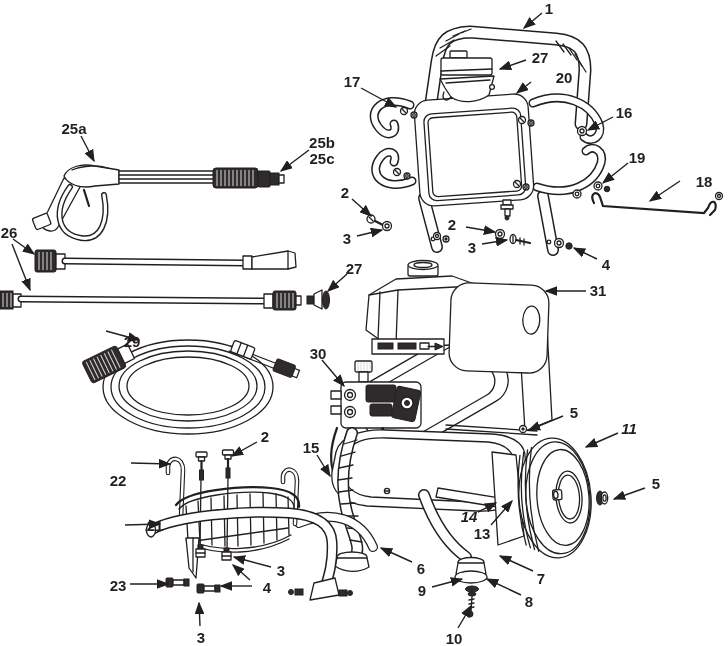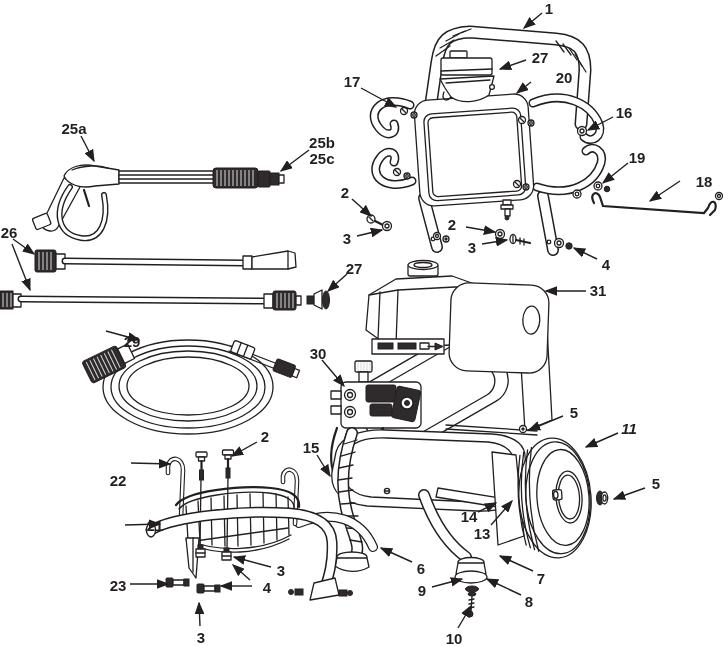--- a/index.html
+++ b/index.html
@@ -493,21 +493,21 @@
       <div class="callout" style="left: 118px; top: 480px;">22</div>
       <div class="callout" style="left: 265px; top: 436px;">2</div>
       <div class="callout" style="left: 113px; top: 525px; margin-left: 42px;">21</div>
       <div class="callout" style="left: 118px; top: 585px;">23</div>
       <div class="callout" style="left: 281px; top: 570px;">3</div>
       <div class="callout" style="left: 267px; top: 587px;">4</div>
       <div class="callout" style="left: 201px; top: 637px;">3</div>
       <div class="callout" style="left: 574px; top: 412px;">5</div>
       <div class="callout" style="left: 629px; top: 428px; font-style: italic;">11</div>
       <div class="callout" style="left: 656px; top: 483px;">5</div>
-      <div class="callout" style="left: 469px; top: 516px;">14</div>
+      <div class="callout" style="left: 469px; top: 516px; font-style: italic;">14</div>
       <div class="callout" style="left: 482px; top: 533px;">13</div>
       <div class="callout" style="left: 541px; top: 578px;">7</div>
       <div class="callout" style="left: 529px; top: 601px;">8</div>
       <div class="callout" style="left: 422px; top: 590px;">9</div>
       <div class="callout" style="left: 454px; top: 638px;">10</div>
       <div class="callout" style="left: 421px; top: 568px;">6</div>
     </div>
 </div>
 
 </body></html>

